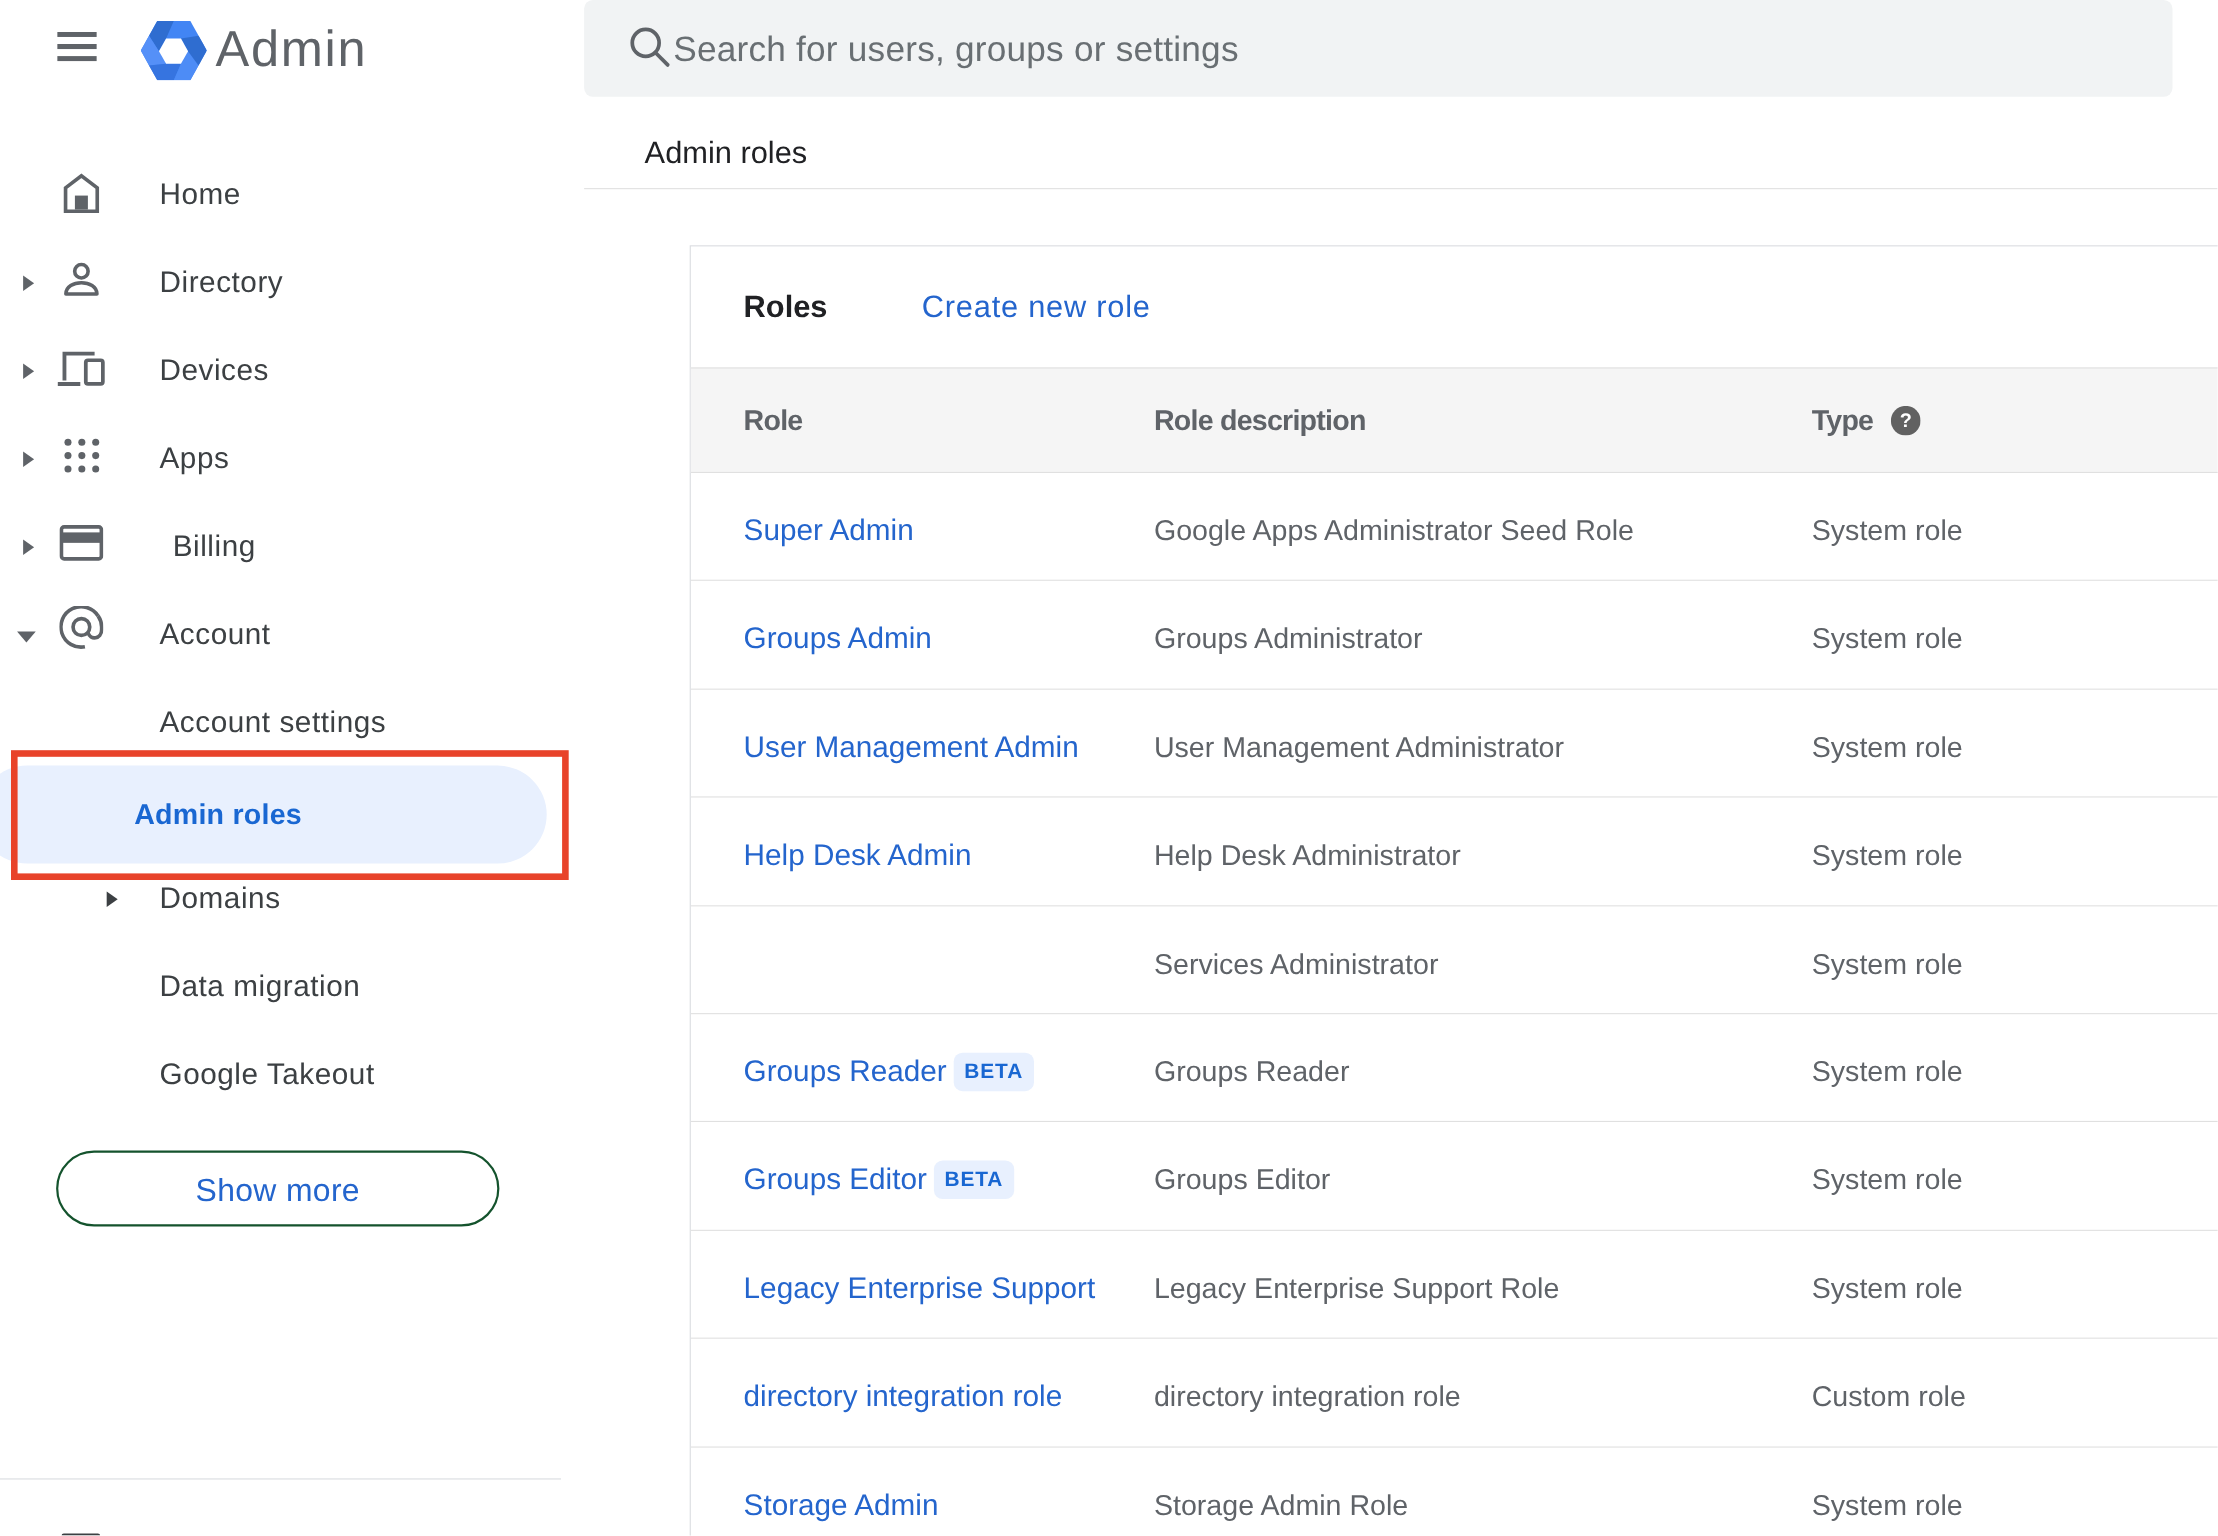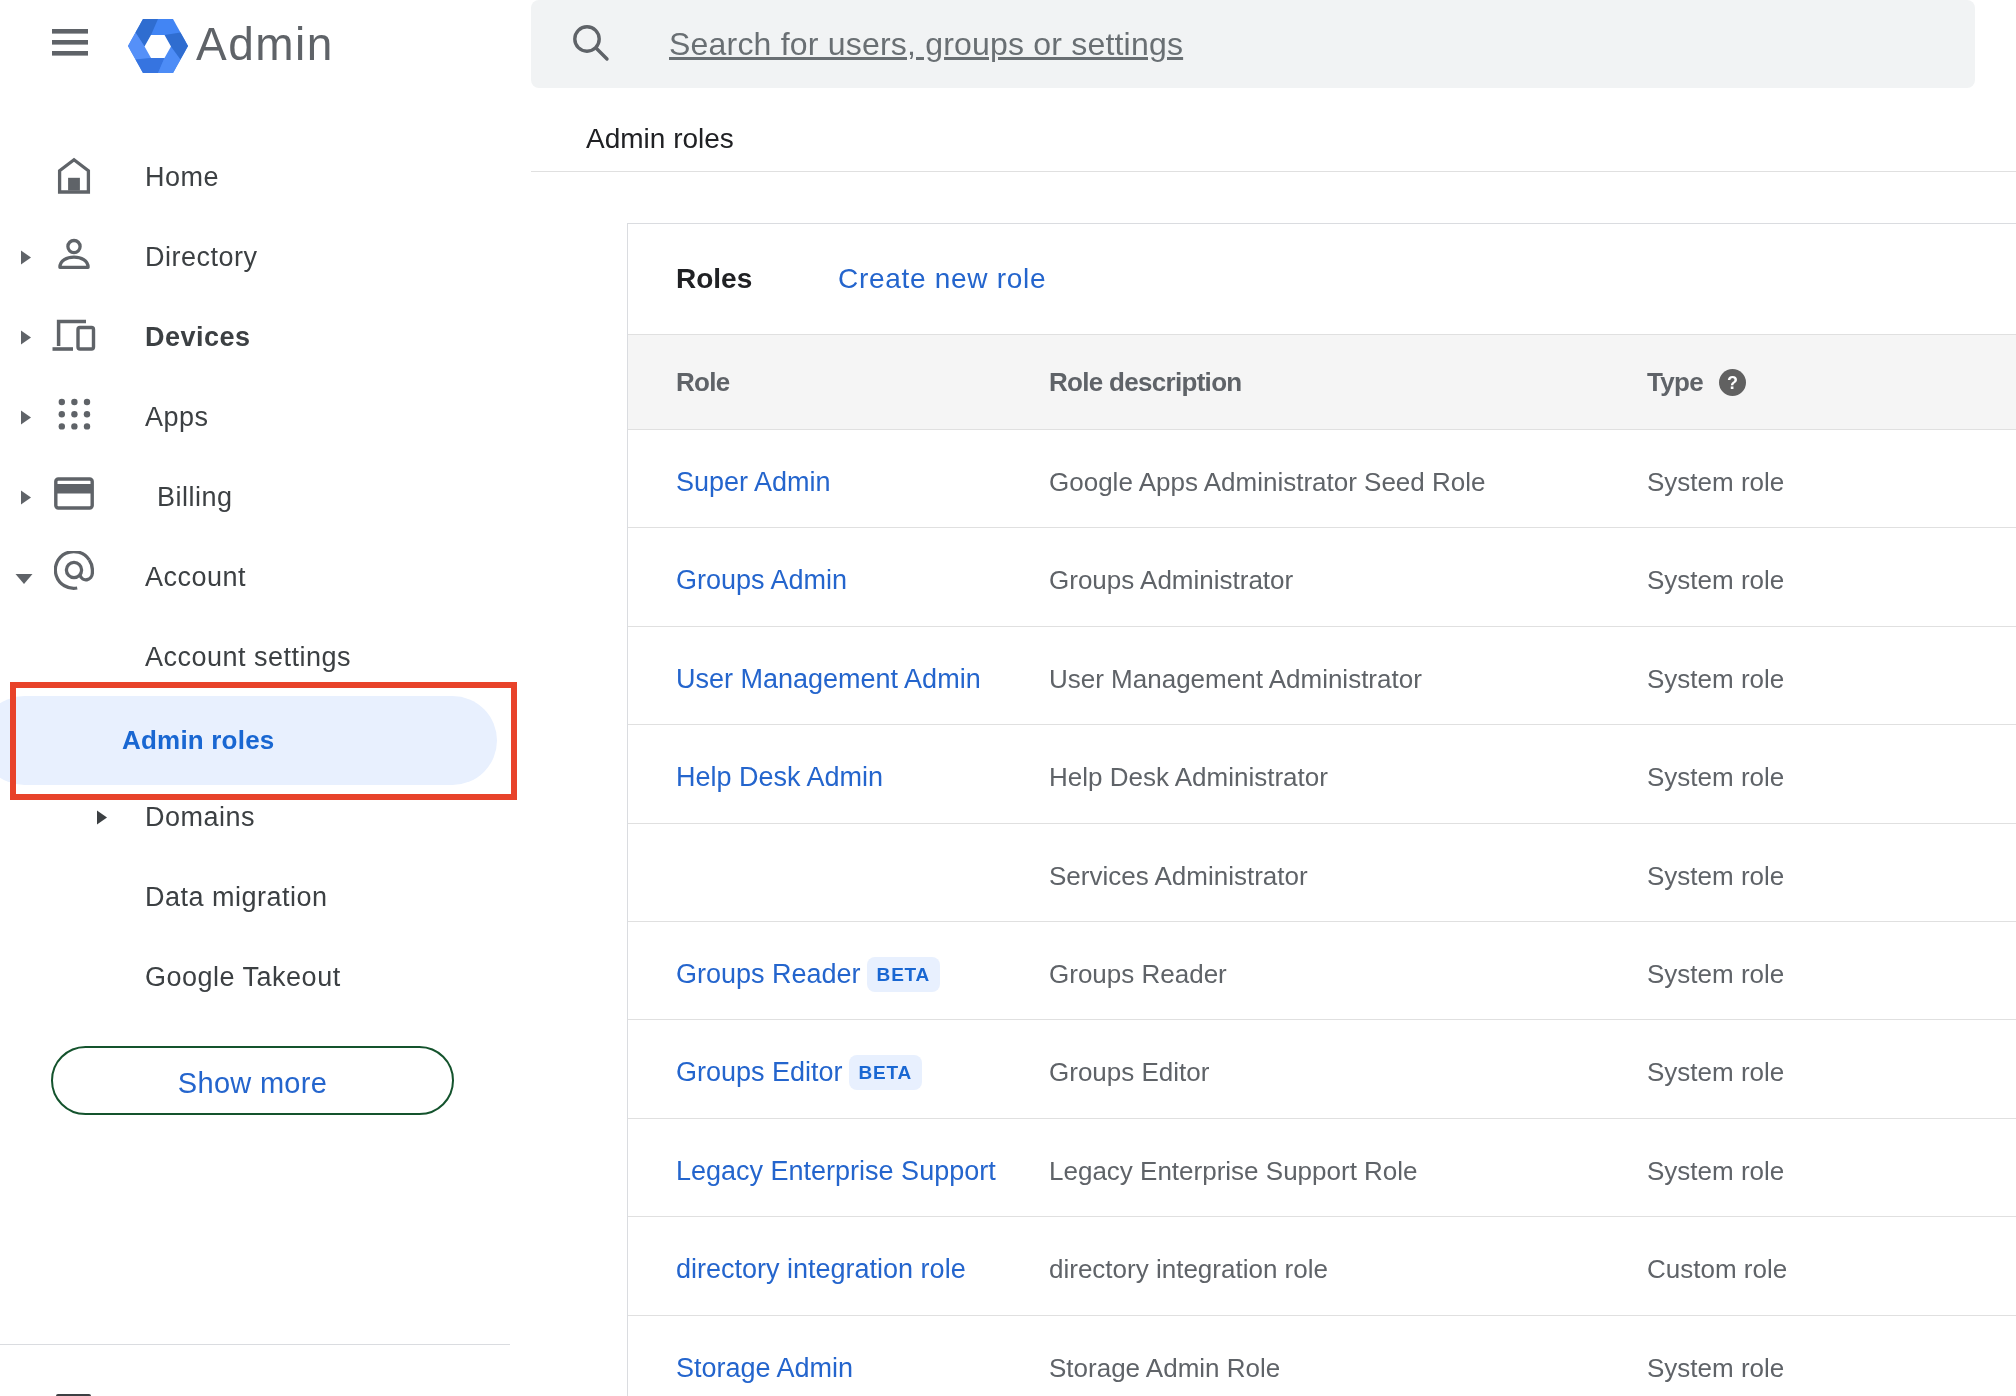--- a/index.html
+++ b/index.html
@@ -28,21 +28,21 @@
   <polygon points="16.5,27.5 23,16 36.5,16 43,27.5 36.5,39 23,39" fill="#ffffff"></polygon>
 </svg>
 
 <div class="abs" style="left:196px;top:21px;height:45px;display:flex;align-items:center;font-size:46px;color:#5f6368;letter-spacing:1.5px;">Admin</div>
 
 <div class="abs" style="left:531px;top:0;width:1444px;height:88px;background:#f1f3f4;border-radius:8px;"></div>
 <svg class="abs" style="left:571px;top:23px" width="40" height="40" viewBox="0 0 40 40">
   <circle cx="16" cy="16" r="12.2" fill="none" stroke="#5f6368" stroke-width="3.4"></circle>
   <line x1="25" y1="25" x2="36" y2="36" stroke="#5f6368" stroke-width="3.4" stroke-linecap="round"></line>
 </svg>
-<div class="abs" style="left:669px;top:0;height:88px;display:flex;align-items:center;font-size:32px;letter-spacing:0.2px;color:#696f73;text-decoration:underline;">Search for users, groups or settings</div>
+<div class="abs" style="left:612px;top:0;height:88px;display:flex;align-items:center;font-size:32px;letter-spacing:0.2px;color:#696f73;">Search for users, groups or settings</div>
 
 <div class="abs" style="left:586px;top:122px;height:34px;display:flex;align-items:center;font-size:28px;color:#202124;">Admin roles</div>
 <div class="abs" style="left:531px;top:171px;width:1485px;height:1px;background:#e0e0e0;"></div>
 
 <div class="navrow" style="top:137px;">
   <svg style="position:absolute;left:56px;top:18px" width="36" height="40" viewBox="0 0 36 40">
     <path d="M3.6 15.8 L18 4.8 L32.4 15.8 V37 H3.6 Z" fill="none" stroke="#5f6368" stroke-width="3.3" stroke-linejoin="miter"></path>
     <rect x="12.1" y="22.8" width="11.8" height="12.7" fill="#5f6368"></rect>
   </svg>
   <div class="navtext" style="left:121px;">Home</div>
@@ -52,21 +52,21 @@
   <svg style="position:absolute;left:20px;top:33px" width="12" height="15" viewBox="0 0 12 15">
       <polygon points="1,0.5 11,7.5 1,14.5" fill="#5f6368"></polygon>
     </svg>
   <svg style="position:absolute;left:56px;top:20px" width="36" height="36" viewBox="0 0 36 36">
     <circle cx="18" cy="9.6" r="6.1" fill="none" stroke="#5f6368" stroke-width="3.3"></circle>
     <path d="M3.9 30.3 C3.9 16.6 32.1 16.6 32.1 30.3 Z" fill="none" stroke="#5f6368" stroke-width="3.3" stroke-linejoin="round"></path>
   </svg>
   <div class="navtext" style="left:121px;">Directory</div>
 </div>
 
-<div class="navrow" style="top:297px;font-weight:bold;">
+<div class="navrow" style="top:297px;">
   <svg style="position:absolute;left:20px;top:33px" width="12" height="15" viewBox="0 0 12 15">
       <polygon points="1,0.5 11,7.5 1,14.5" fill="#5f6368"></polygon>
     </svg>
   <svg style="position:absolute;left:52px;top:21px" width="44" height="36" viewBox="0 0 44 36">
     <path d="M6.6 28 V3.5 H34" fill="none" stroke="#5f6368" stroke-width="3.5"></path>
     <path d="M0.5 31 H21" fill="none" stroke="#5f6368" stroke-width="3.6"></path>
     <rect x="26" y="9.5" width="15.5" height="21.5" rx="2" fill="#fff" stroke="#5f6368" stroke-width="3.4"></rect>
   </svg>
   <div class="navtext" style="left:121px;">Devices</div>
 </div>

